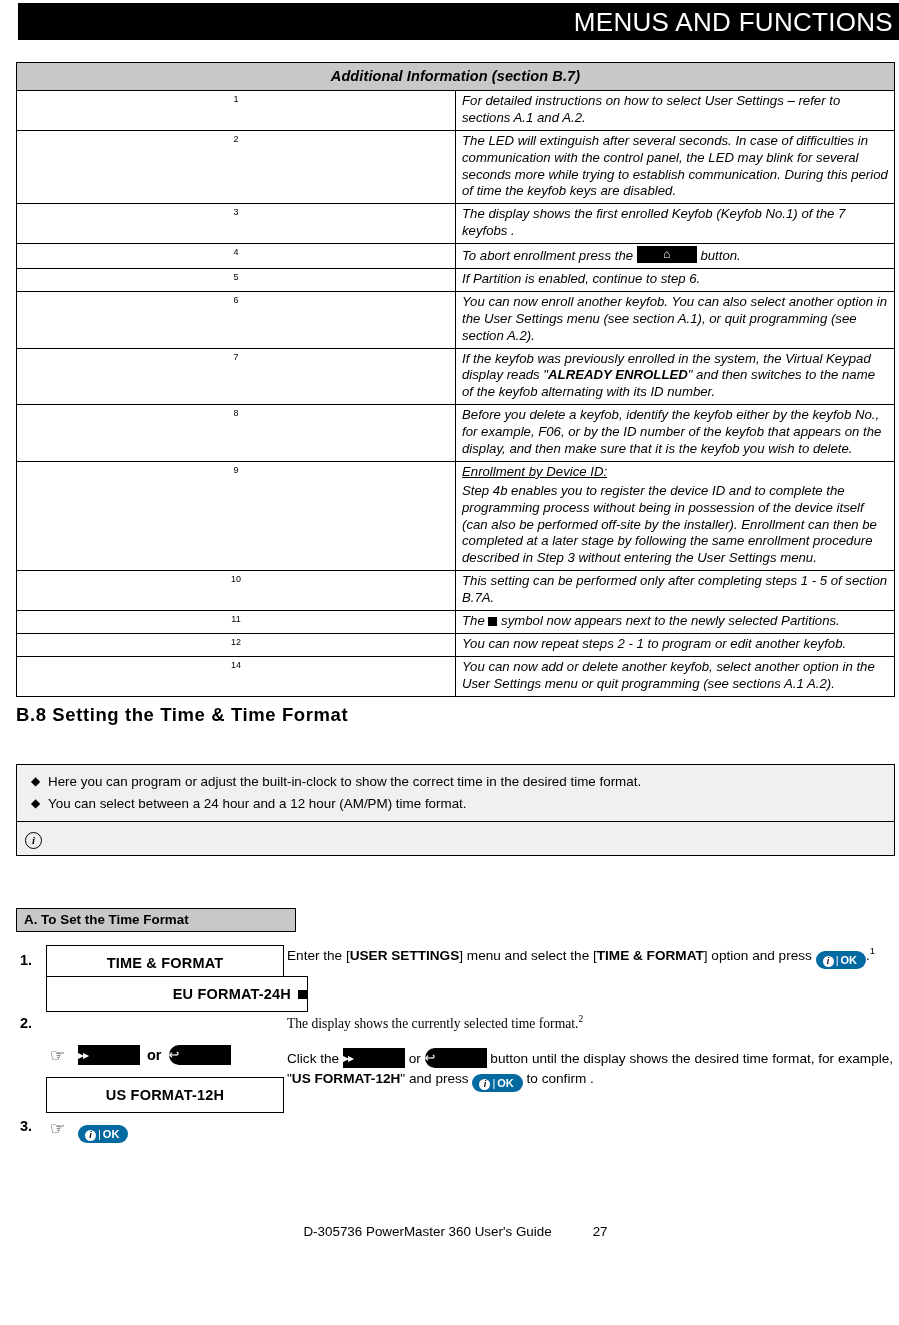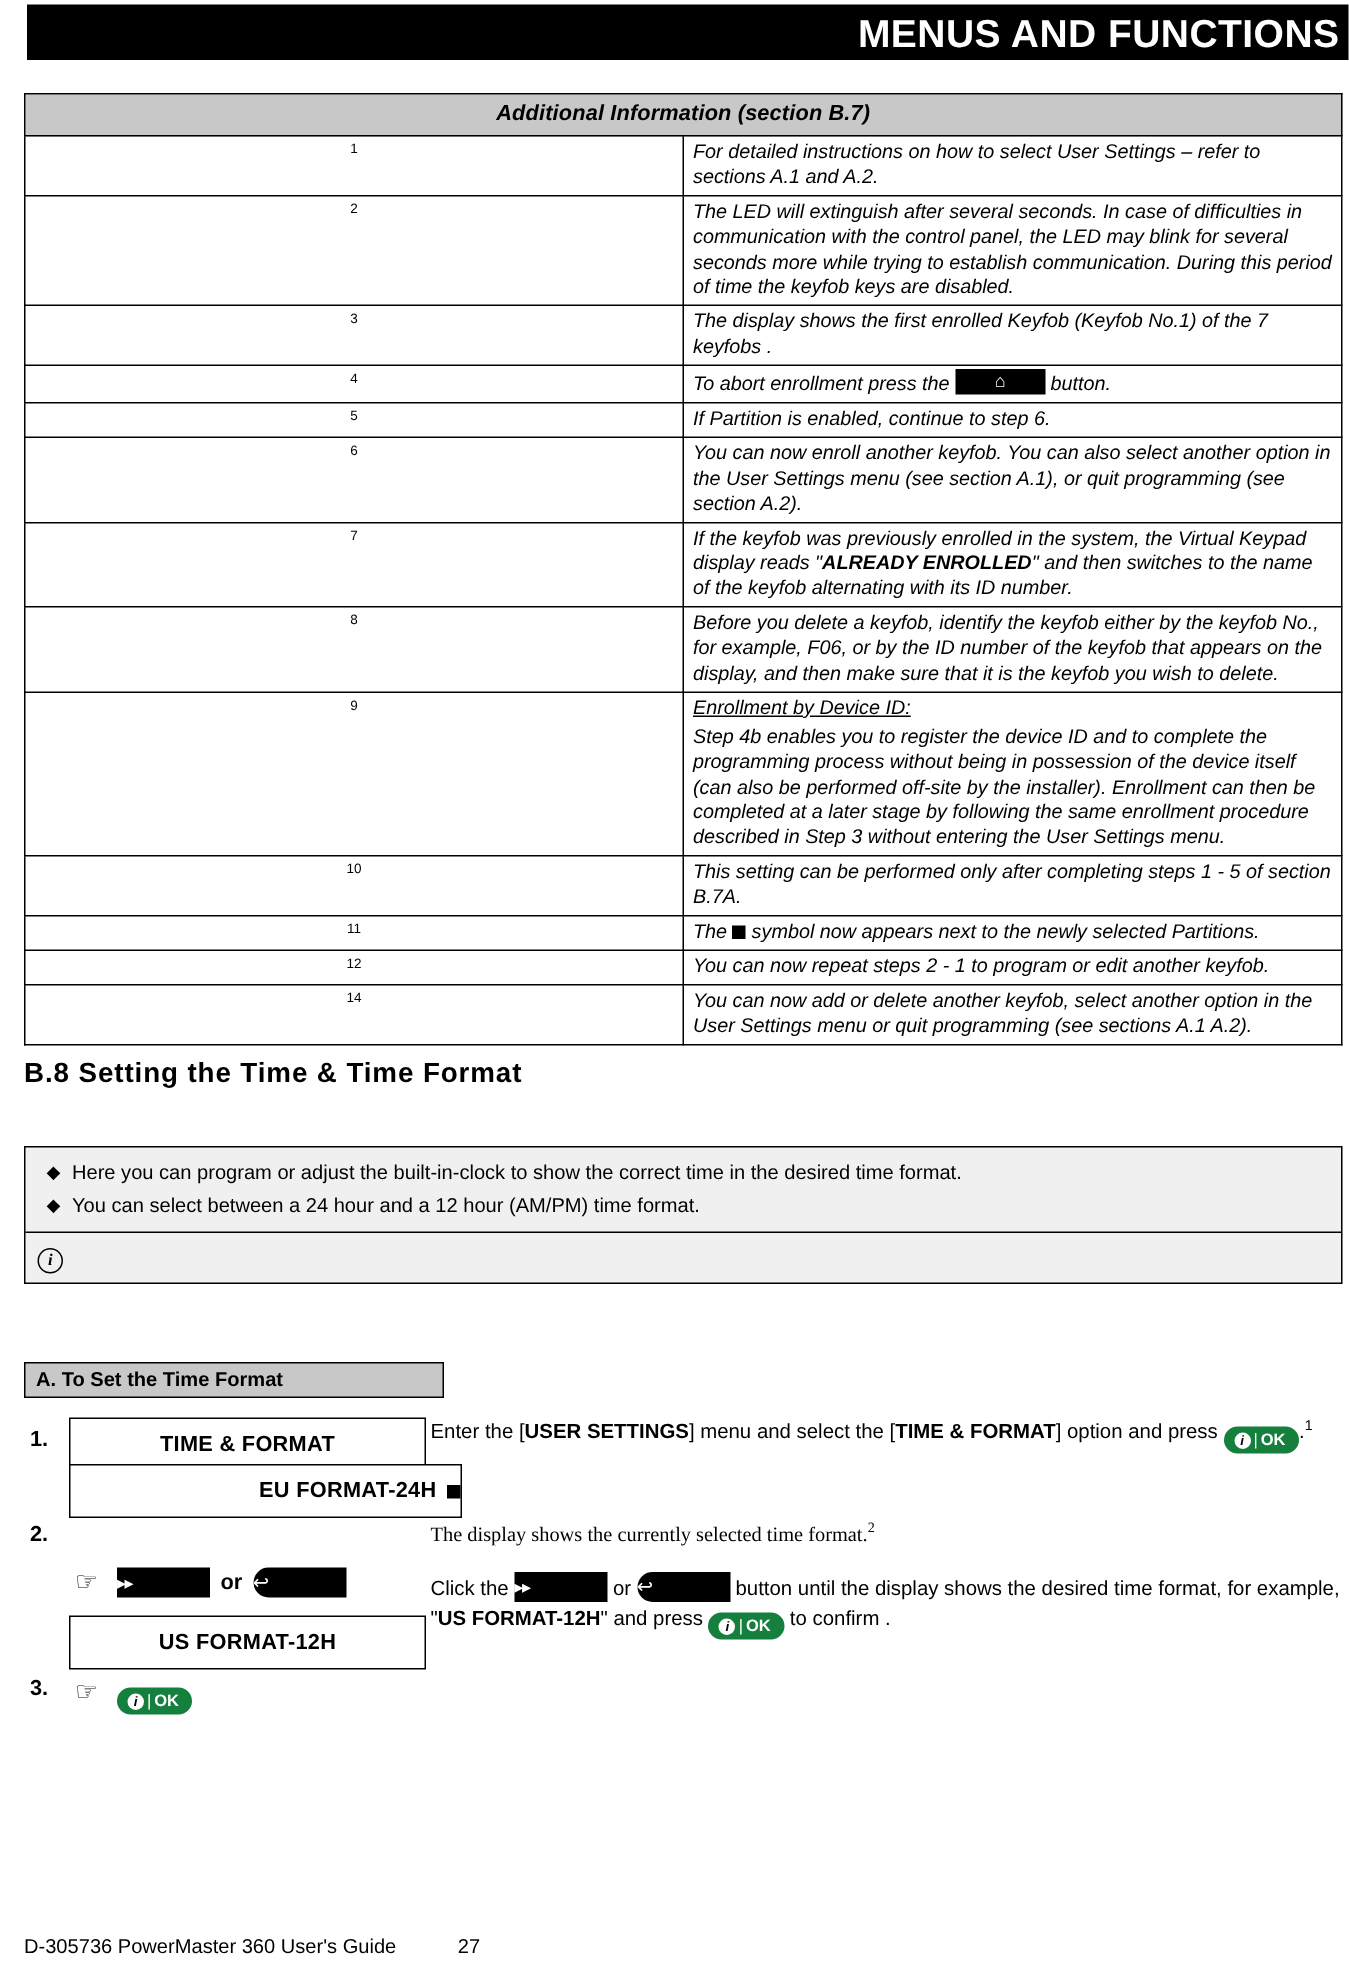--- a/index.html
+++ b/index.html
@@ -21,21 +21,21 @@
     left: 18px; top: 3px;
     width: 881px; height: 37px;
     background: #000;
     display: flex;
     align-items: center;
     justify-content: flex-end;
   }
   .header-title {
     color: #fff;
     font-size: 26px;
-    font-weight: bold;
+    font-weight: normal;
     letter-spacing: 0.3px;
     padding-right: 6px;
     line-height: 1;
     font-stretch: condensed;
   }
 
   
   .info-table {
     position: absolute;
     left: 16px; top: 62px;
@@ -106,21 +106,21 @@
     vertical-align: -3px;
   }
   .key-next .glyph {
     position: absolute; left: 0; right: 0; top: 0px;
     font-size: 11px; line-height: 17px; color: #fff; letter-spacing: -1px;
   }
 
   
   .key-ok {
     display: inline-block;
-    background: #15803d;
+    background: #0369a1;
     border-radius: 9px;
     height: 18px;
     padding: 0 9px 0 7px;
     color: #fff;
     font-style: normal;
     font-weight: bold;
     font-size: 11px;
     line-height: 18px;
     vertical-align: -4px;
     white-space: nowrap;
@@ -282,24 +282,24 @@
     position: absolute;
     font-size: 13.6px;
     line-height: 1.44;
   }
   .rtext b { font-weight: bold; }
   .rtext sup { font-size: 9.5px; }
 
   
   .footer {
     position: absolute;
-    left: 16px; top: 1290px;
+    left: 16px; top: 1224px;
     width: 879px;
     display: flex;
-    justify-content: flex-start;
+    justify-content: center;
     font-size: 13.4px;
     gap: 41px;
   }
 </style>
 </head>
 <body>
 
 <div class="header-banner">
   <div class="header-title">MENUS AND FUNCTIONS</div>
 </div>

